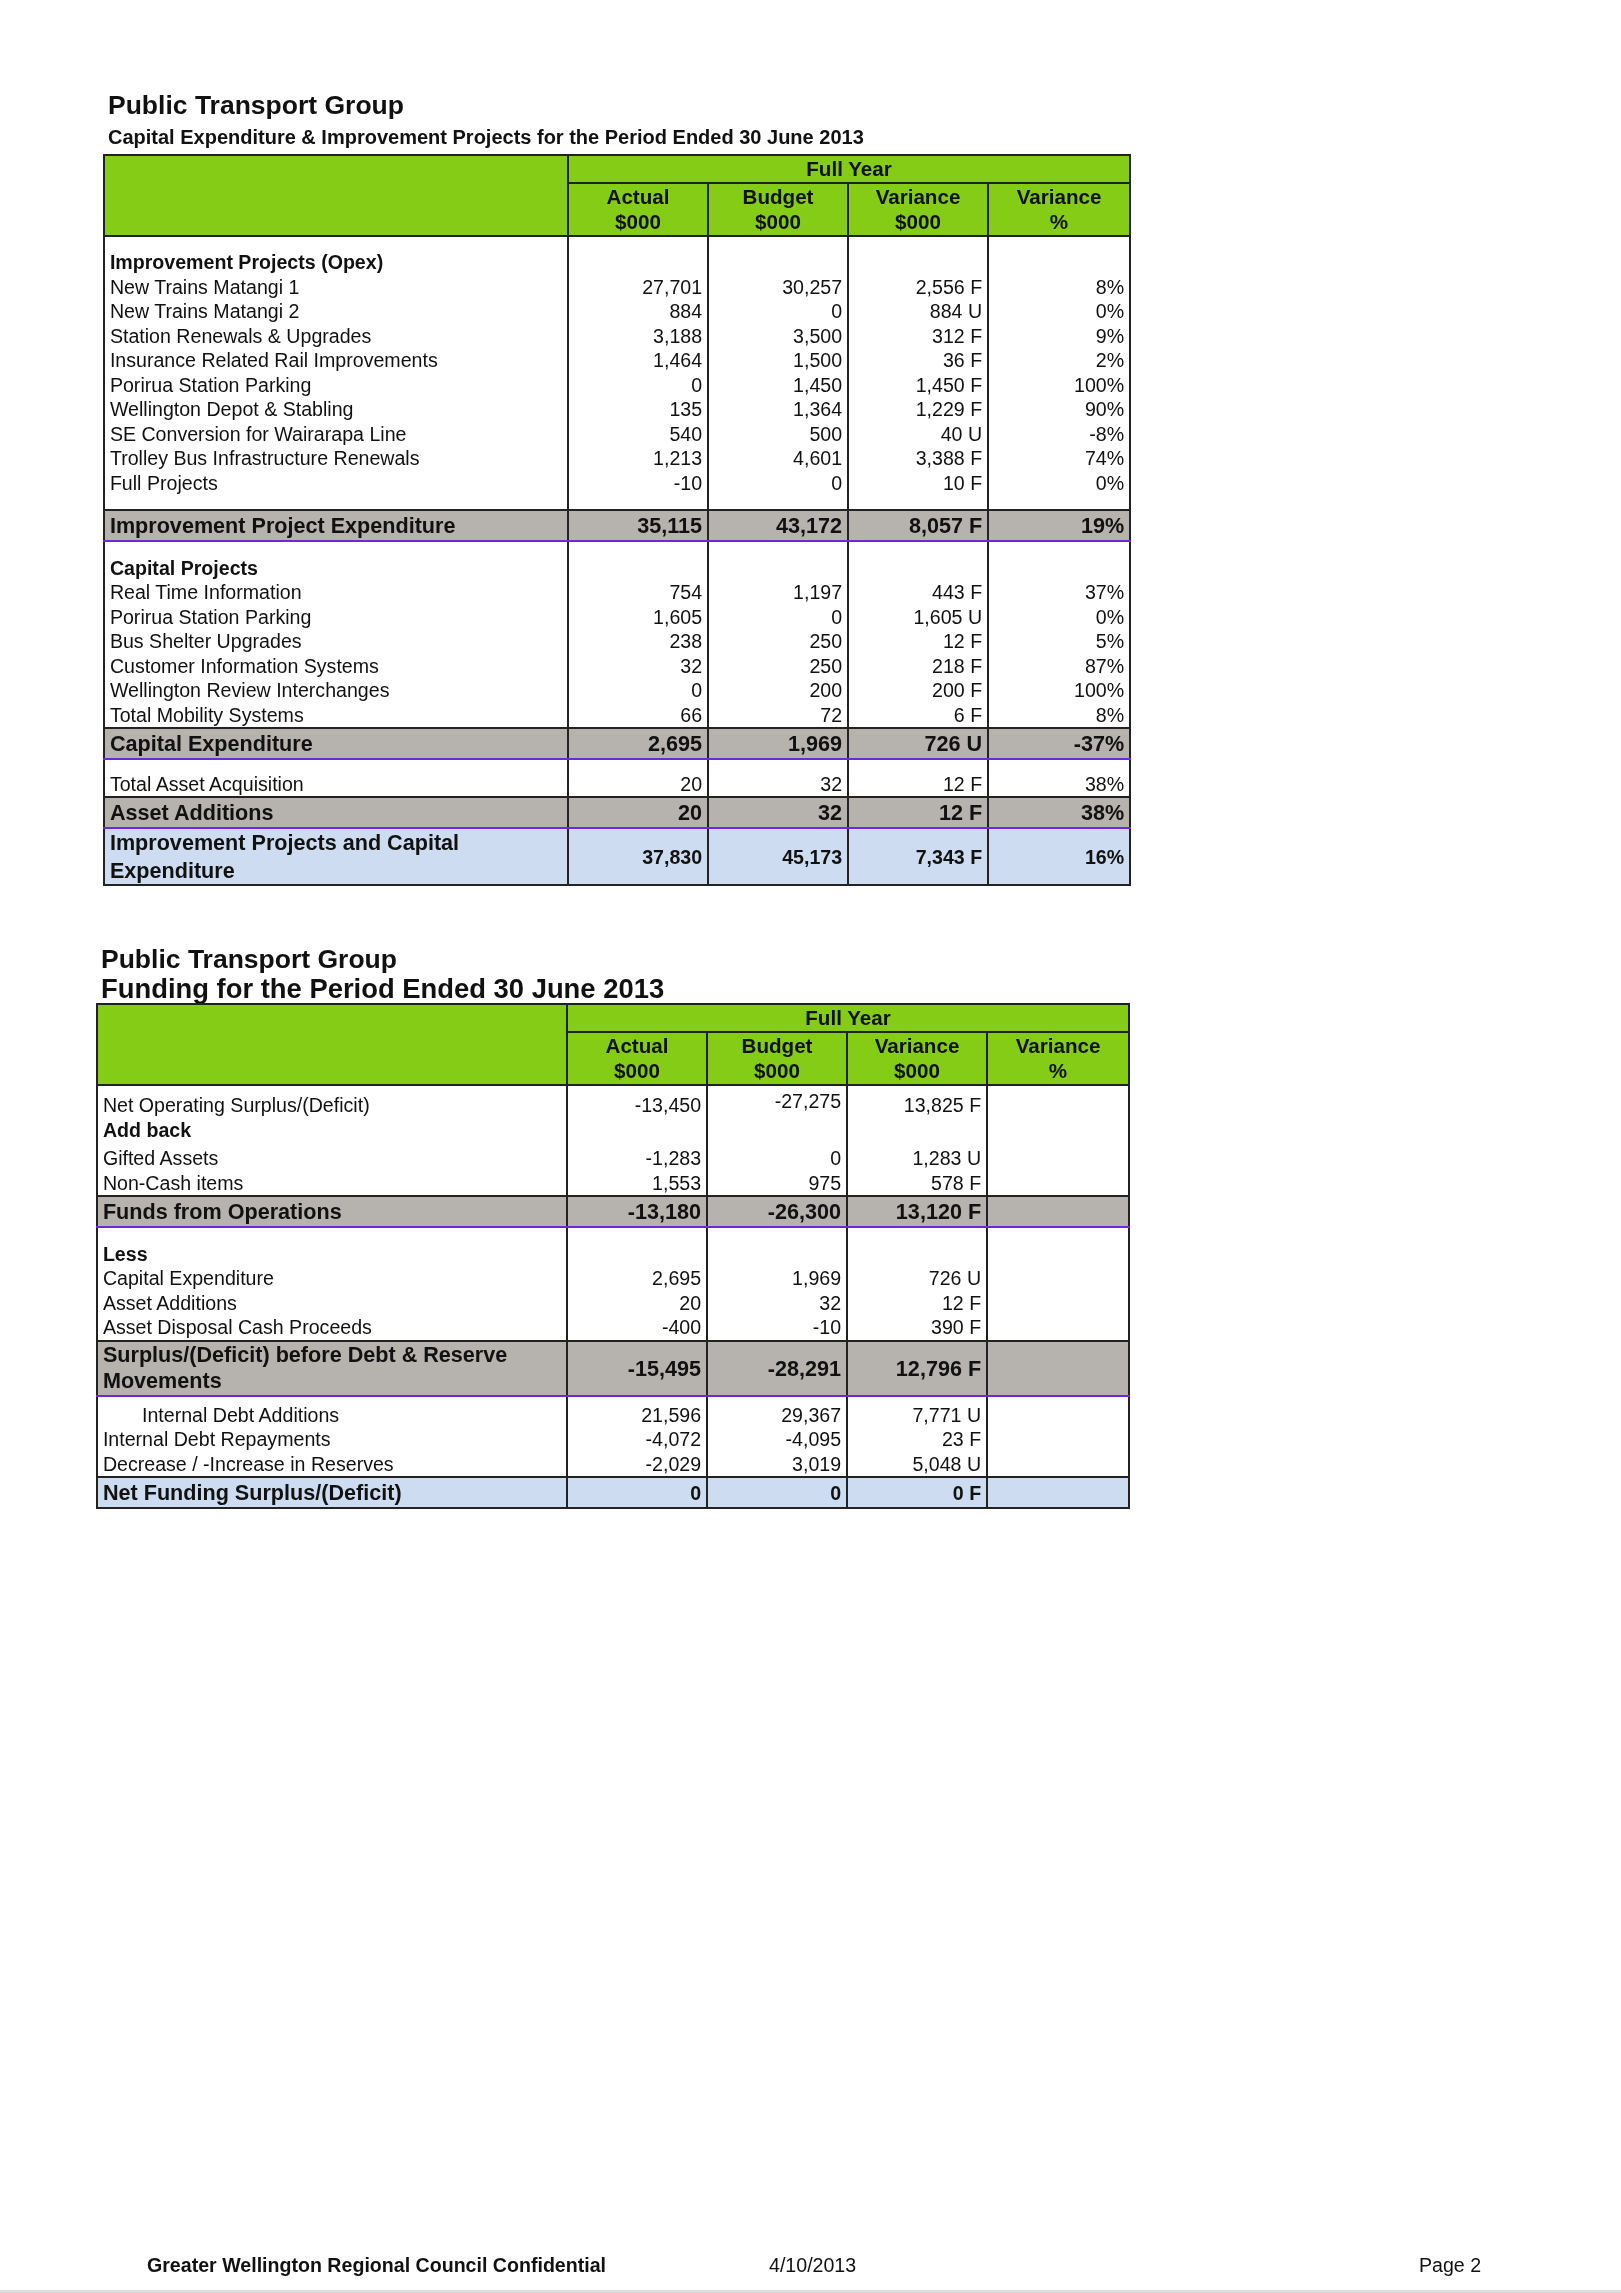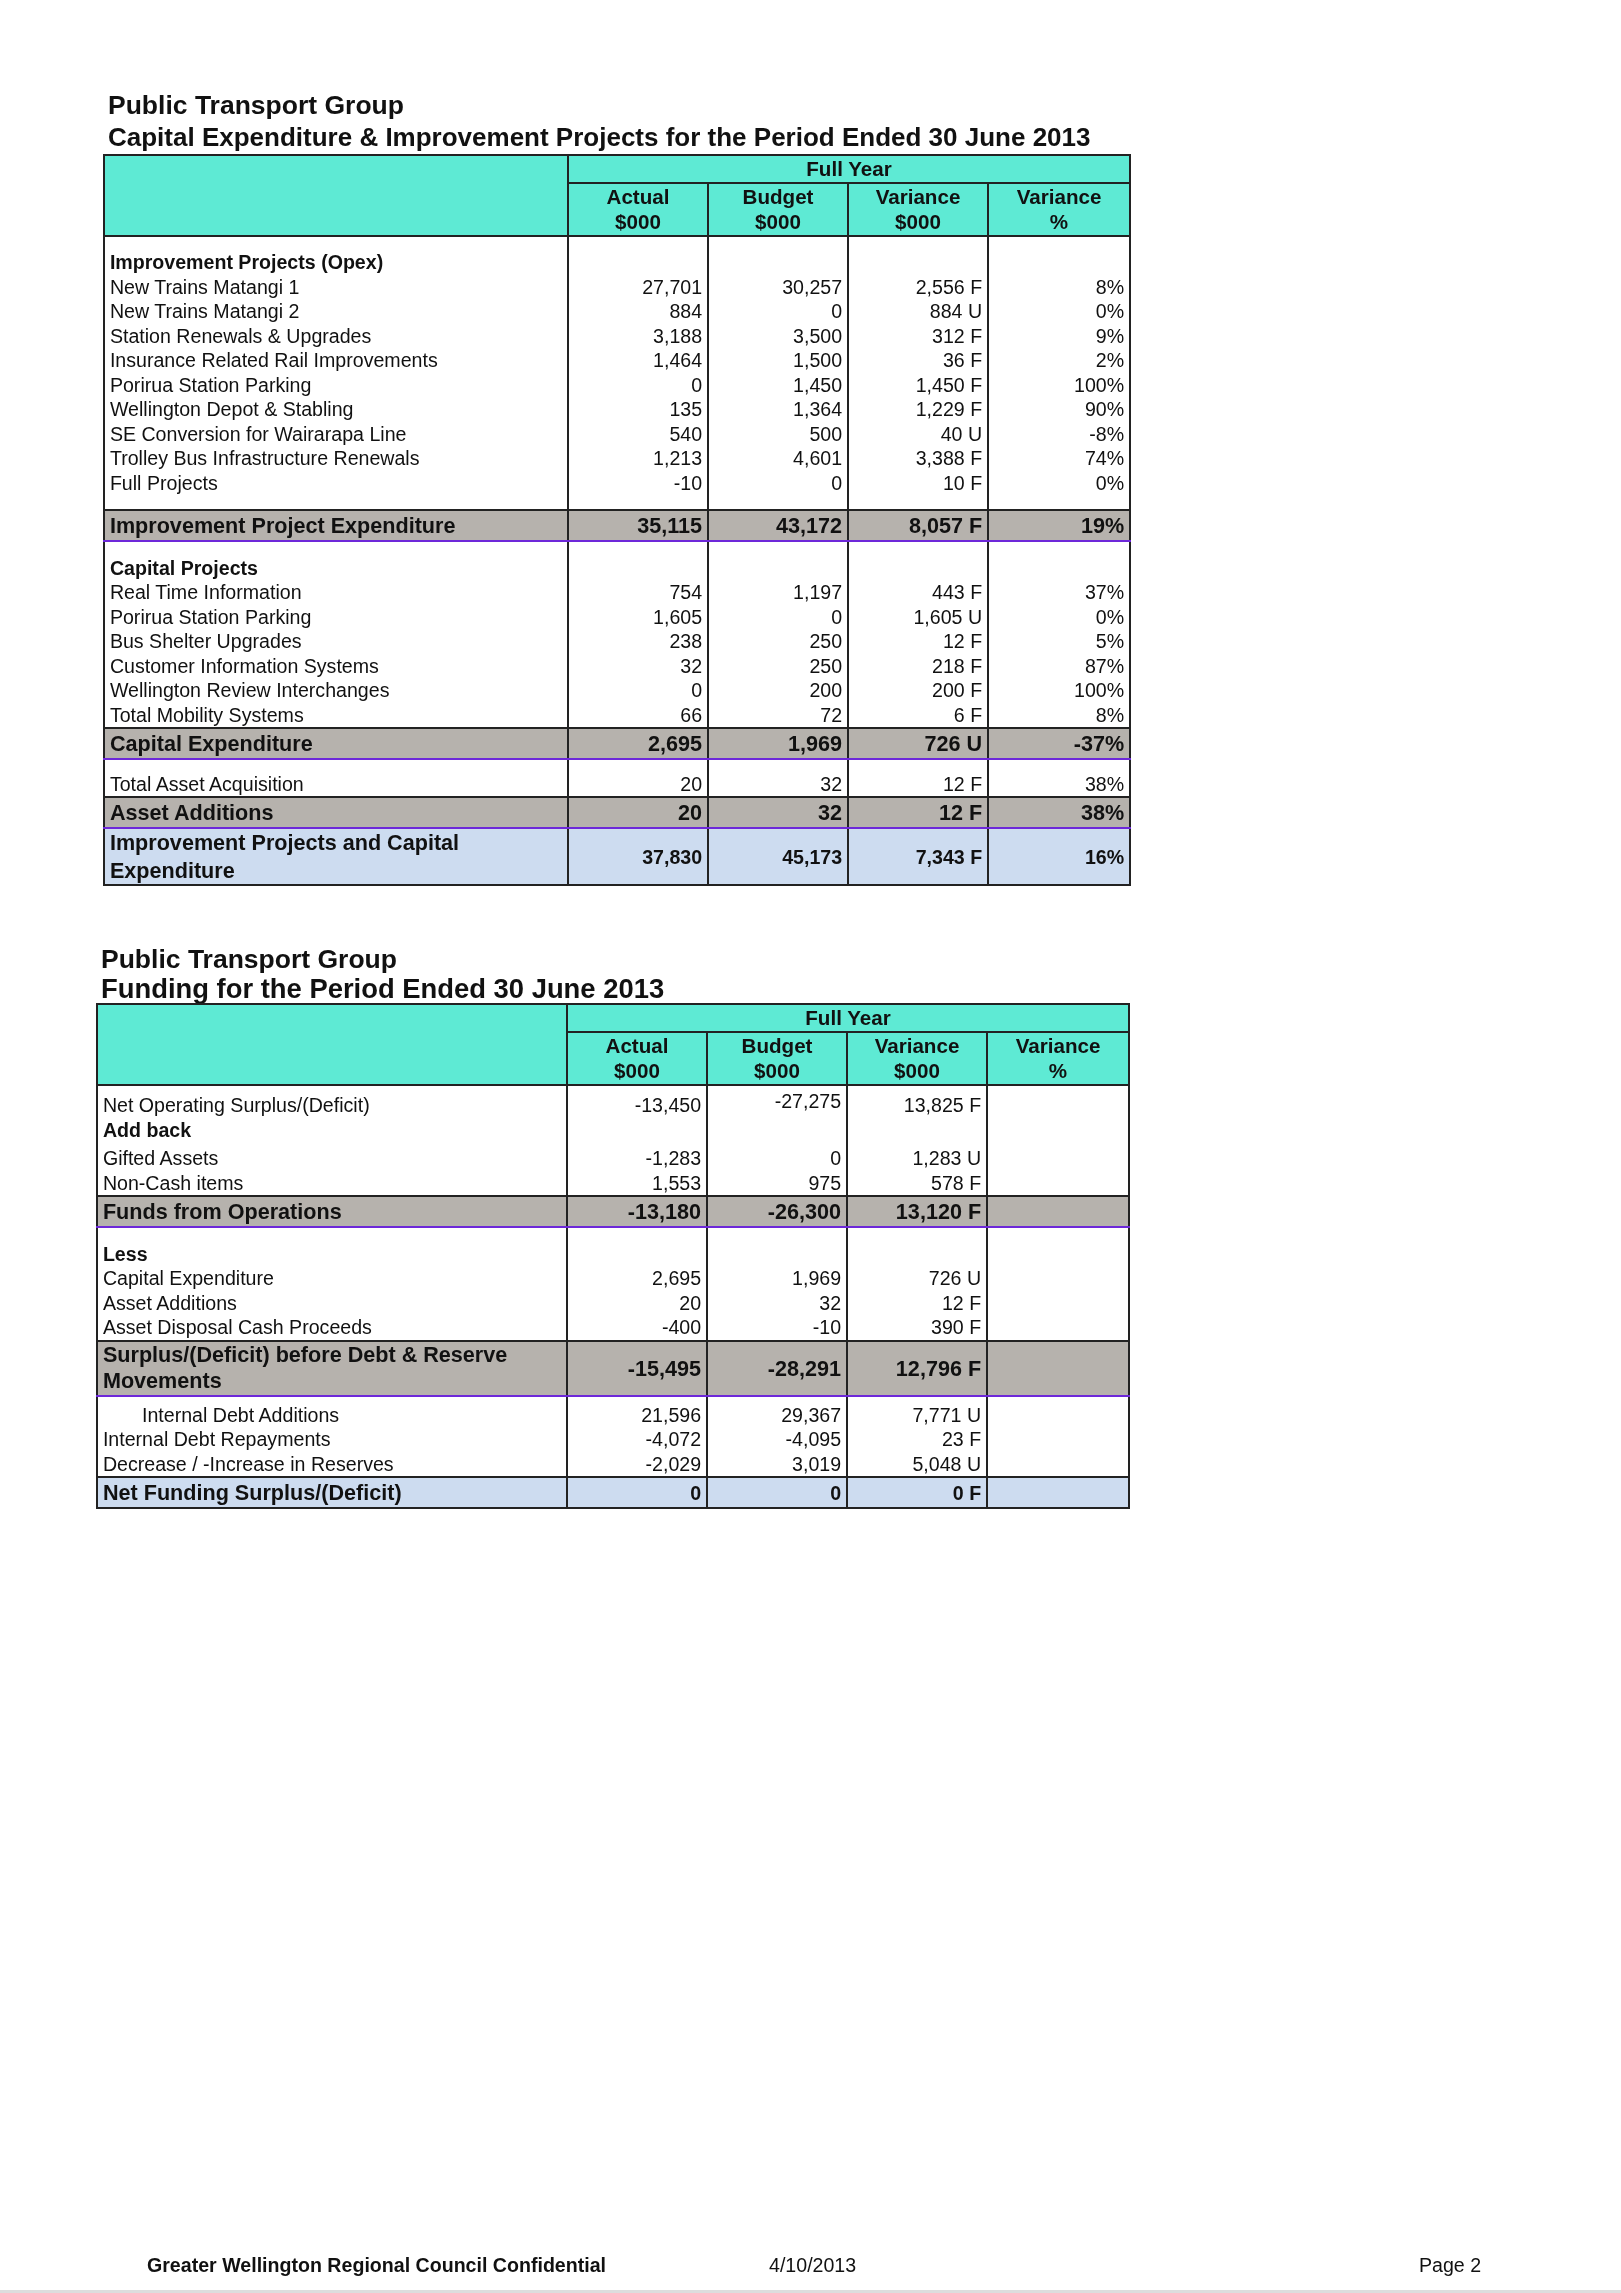--- a/index.html
+++ b/index.html
@@ -13,21 +13,21 @@
   }
   .fin-table {
     position: absolute; border-collapse: collapse; table-layout: fixed;
     font-size: 19.6px; line-height: 24.5px;
   }
   .fin-table td, .fin-table th {
     border-left: 2px solid #222; border-right: 2px solid #222;
     padding: 0 4.9px; white-space: nowrap; overflow: hidden;
   }
   .fin-table th { font-weight: bold; font-size: 20.6px; }
-  .hdr { background: #5eead4; }
+  .hdr { background: #84cc16; }
   .hdr th { border-top: 2px solid #222; border-bottom: 2px solid #222; text-align: center; line-height: 25.5px; }
   .num { text-align: right; }
   .lbl { text-align: left; }
   .section-head td { font-weight: bold; padding-top: 13.7px; }
   .subtotal td {
     background: #b6b2ad; font-weight: bold; font-size: 21.6px; line-height: 29px;
     border-top: 2px solid #222; border-bottom: 2px solid #6d28d9;
   }
   .grand td {
     background: #cddcf0; font-weight: bold; font-size: 21.6px;
@@ -41,21 +41,21 @@
   }
   .footer-org { left: 147px; top: 2306px; font-weight: bold; }
   .footer-date { left: 769px; top: 2306px; }
   .footer-page { left: 1419px; top: 2306px; }
   .foot-line { position: absolute; left: 0; right: 0; top: 2290px; height: 3.9px; background: #ddd; }
 </style>
 </head>
 <body>
 
 <h1 class="section-title" style="top:90px;">Public Transport Group</h1>
-<h2 class="section-title" style="top:122px; font-size:26px;">Capital Expenditure &amp; Improvement Projects for the Period Ended 30 June 2013</h2>
+<h2 class="section-title" style="top:122px; font-size:20px;">Capital Expenditure &amp; Improvement Projects for the Period Ended 30 June 2013</h2>
 
 <table class="fin-table" style="left:103px; top:154px; width:1026px;">
   <colgroup>
       <col style="width:464px">
       <col style="width:140px">
       <col style="width:140px">
       <col style="width:140px">
       <col style="width:142px">
     </colgroup>
   <thead>

